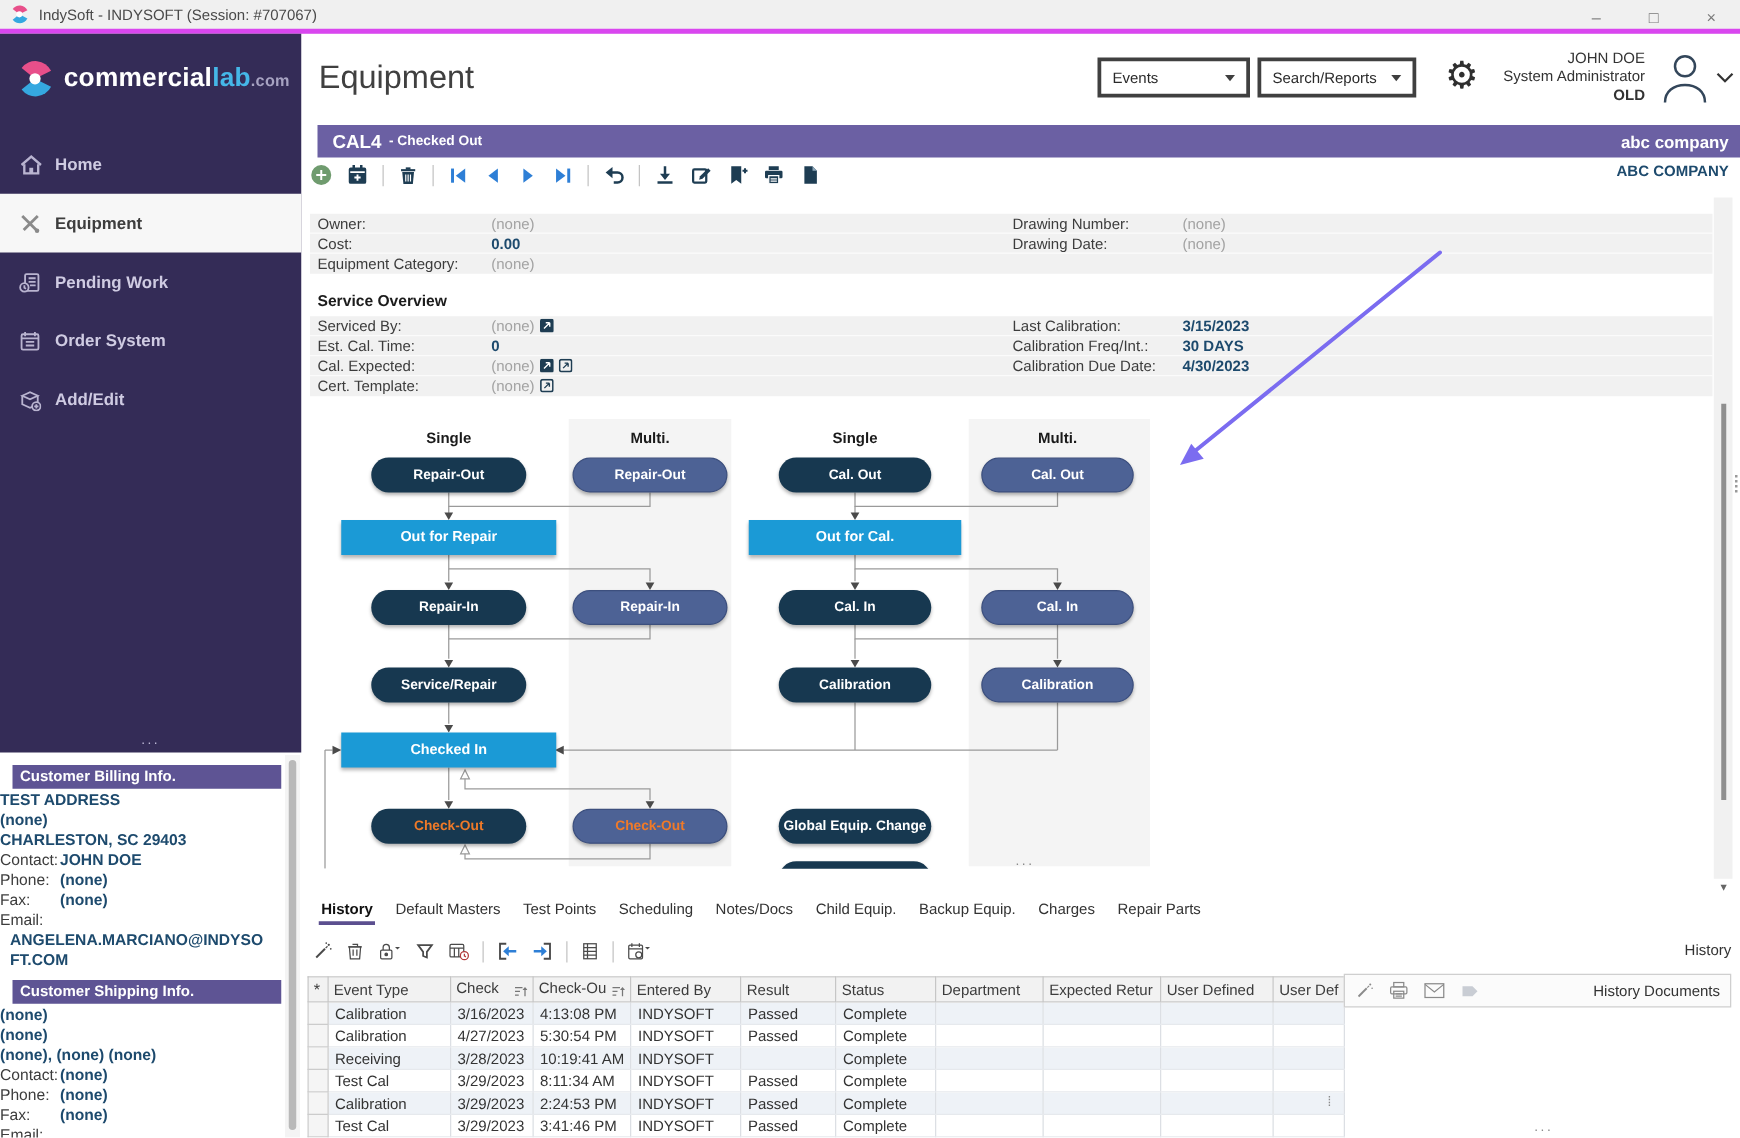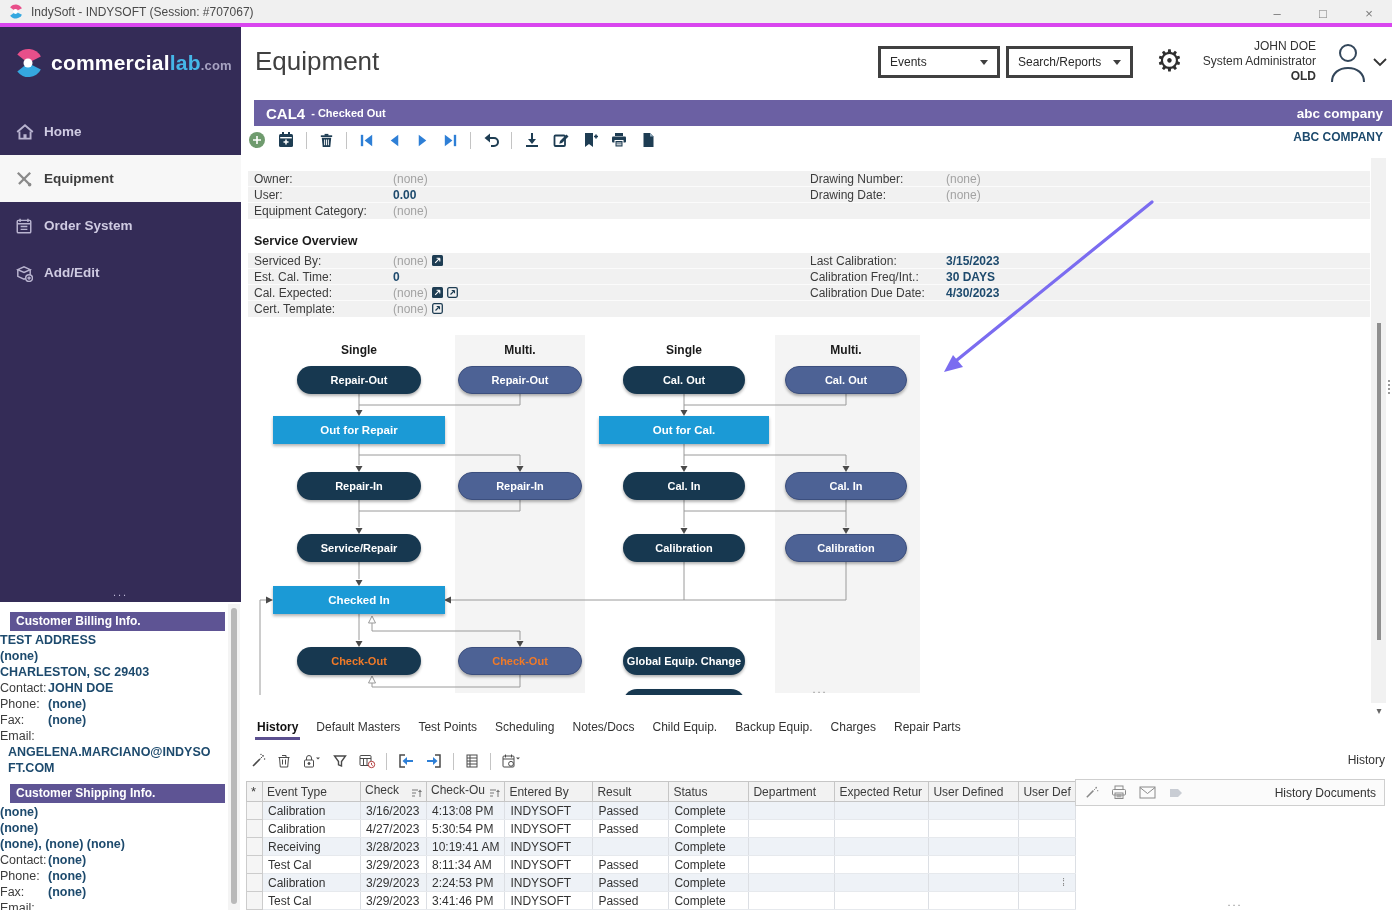--- a/index.html
+++ b/index.html
@@ -171,20 +171,31 @@
           <path d="M2.5 2.5l10 10"></path>
           <path d="M13.5 2.5l-10 10"></path>
           <circle cx="13" cy="13" r="1.6" fill="#8a8a8a" stroke="none"></circle>
         </svg>
       </span>
     <span>Equipment</span>
   </div>
   <div class="nav-item">
     <span class="nav-ic">
         <svg viewBox="0 0 16 16" fill="none" stroke="#b9b4d0" stroke-width="1.3">
+          <rect x="4.5" y="2" width="9.5" height="12" rx="1"></rect>
+          <path d="M7 5h5M7 7.5h5M8 10h4"></path>
+          <circle cx="4" cy="11.5" r="3" fill="#342c57"></circle>
+          <path d="M4 10v1.7l1.2.7"></path>
+        </svg>
+      </span>
+    <span>Pending Work</span>
+  </div>
+  <div class="nav-item">
+    <span class="nav-ic">
+        <svg viewBox="0 0 16 16" fill="none" stroke="#b9b4d0" stroke-width="1.3">
           <rect x="2" y="3" width="12" height="11" rx="1"></rect>
           <path d="M2 6h12M4.5 1.5v3M11.5 1.5v3M5 8.5h6M5 11h6"></path>
         </svg>
       </span>
     <span>Order System</span>
   </div>
   <div class="nav-item">
     <span class="nav-ic">
         <svg viewBox="0 0 16 16" fill="none" stroke="#b9b4d0" stroke-width="1.3">
           <path d="M2.5 5L8 2.5 13.5 5 8 7.5z"></path>
@@ -346,21 +357,21 @@
 </div>
 
 <div class="abs band" style="top:171px;height:48px;">
   <div class="row">
     <span class="lab">Owner:</span>
       <span class="val v-muted">(none)</span>
     <span class="lab2">Drawing Number:</span>
       <span class="val2 v-muted">(none)</span>
   </div>
   <div class="row">
-    <span class="lab">User:</span>
+    <span class="lab">Cost:</span>
       <span class="val v-strong">0.00</span>
     <span class="lab2">Drawing Date:</span>
       <span class="val2 v-muted">(none)</span>
   </div>
   <div class="row">
     <span class="lab">Equipment Category:</span>
       <span class="val v-muted">(none)</span>
   </div>
 </div>
 

